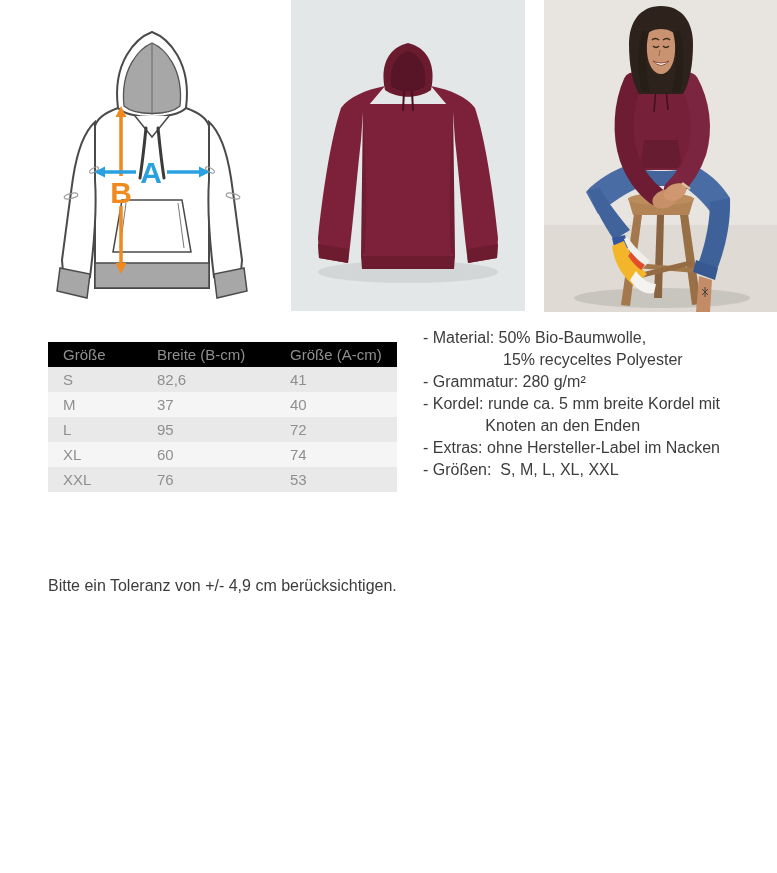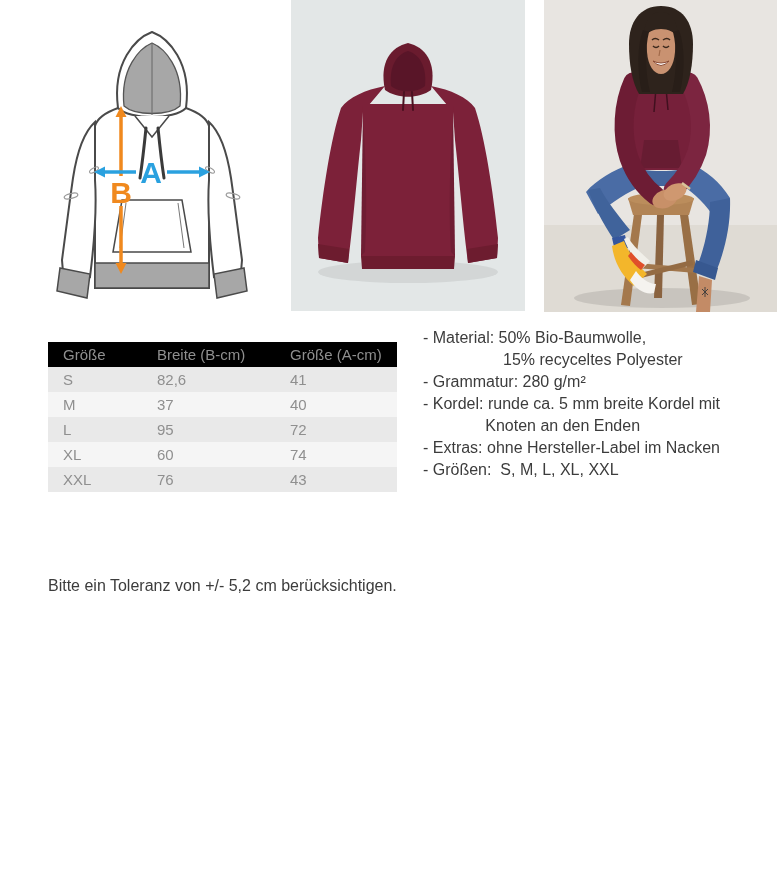--- a/index.html
+++ b/index.html
@@ -201,25 +201,25 @@
       <div>72</div>
     </div>
     <div class="t-row even">
       <div>XL</div>
       <div>60</div>
       <div>74</div>
     </div>
     <div class="t-row odd">
       <div>XXL</div>
       <div>76</div>
-      <div>43</div>
-    </div>
-  </div>
-
-  <div class="tolerance">Bitte ein Toleranz von +/- 5,2 cm berücksichtigen.</div>
+      <div>53</div>
+    </div>
+  </div>
+
+  <div class="tolerance">Bitte ein Toleranz von +/- 4,9 cm berücksichtigen.</div>
 
   <div class="desc">
     <p>- Material: 50% Bio-Baumwolle,
                   15% recyceltes Polyester
 - Grammatur: 280 g/m²
 - Kordel: runde ca. 5 mm breite Kordel mit
               Knoten an den Enden
 - Extras: ohne Hersteller-Label im Nacken
 - Größen:  S, M, L, XL, XXL</p>
   </div>

